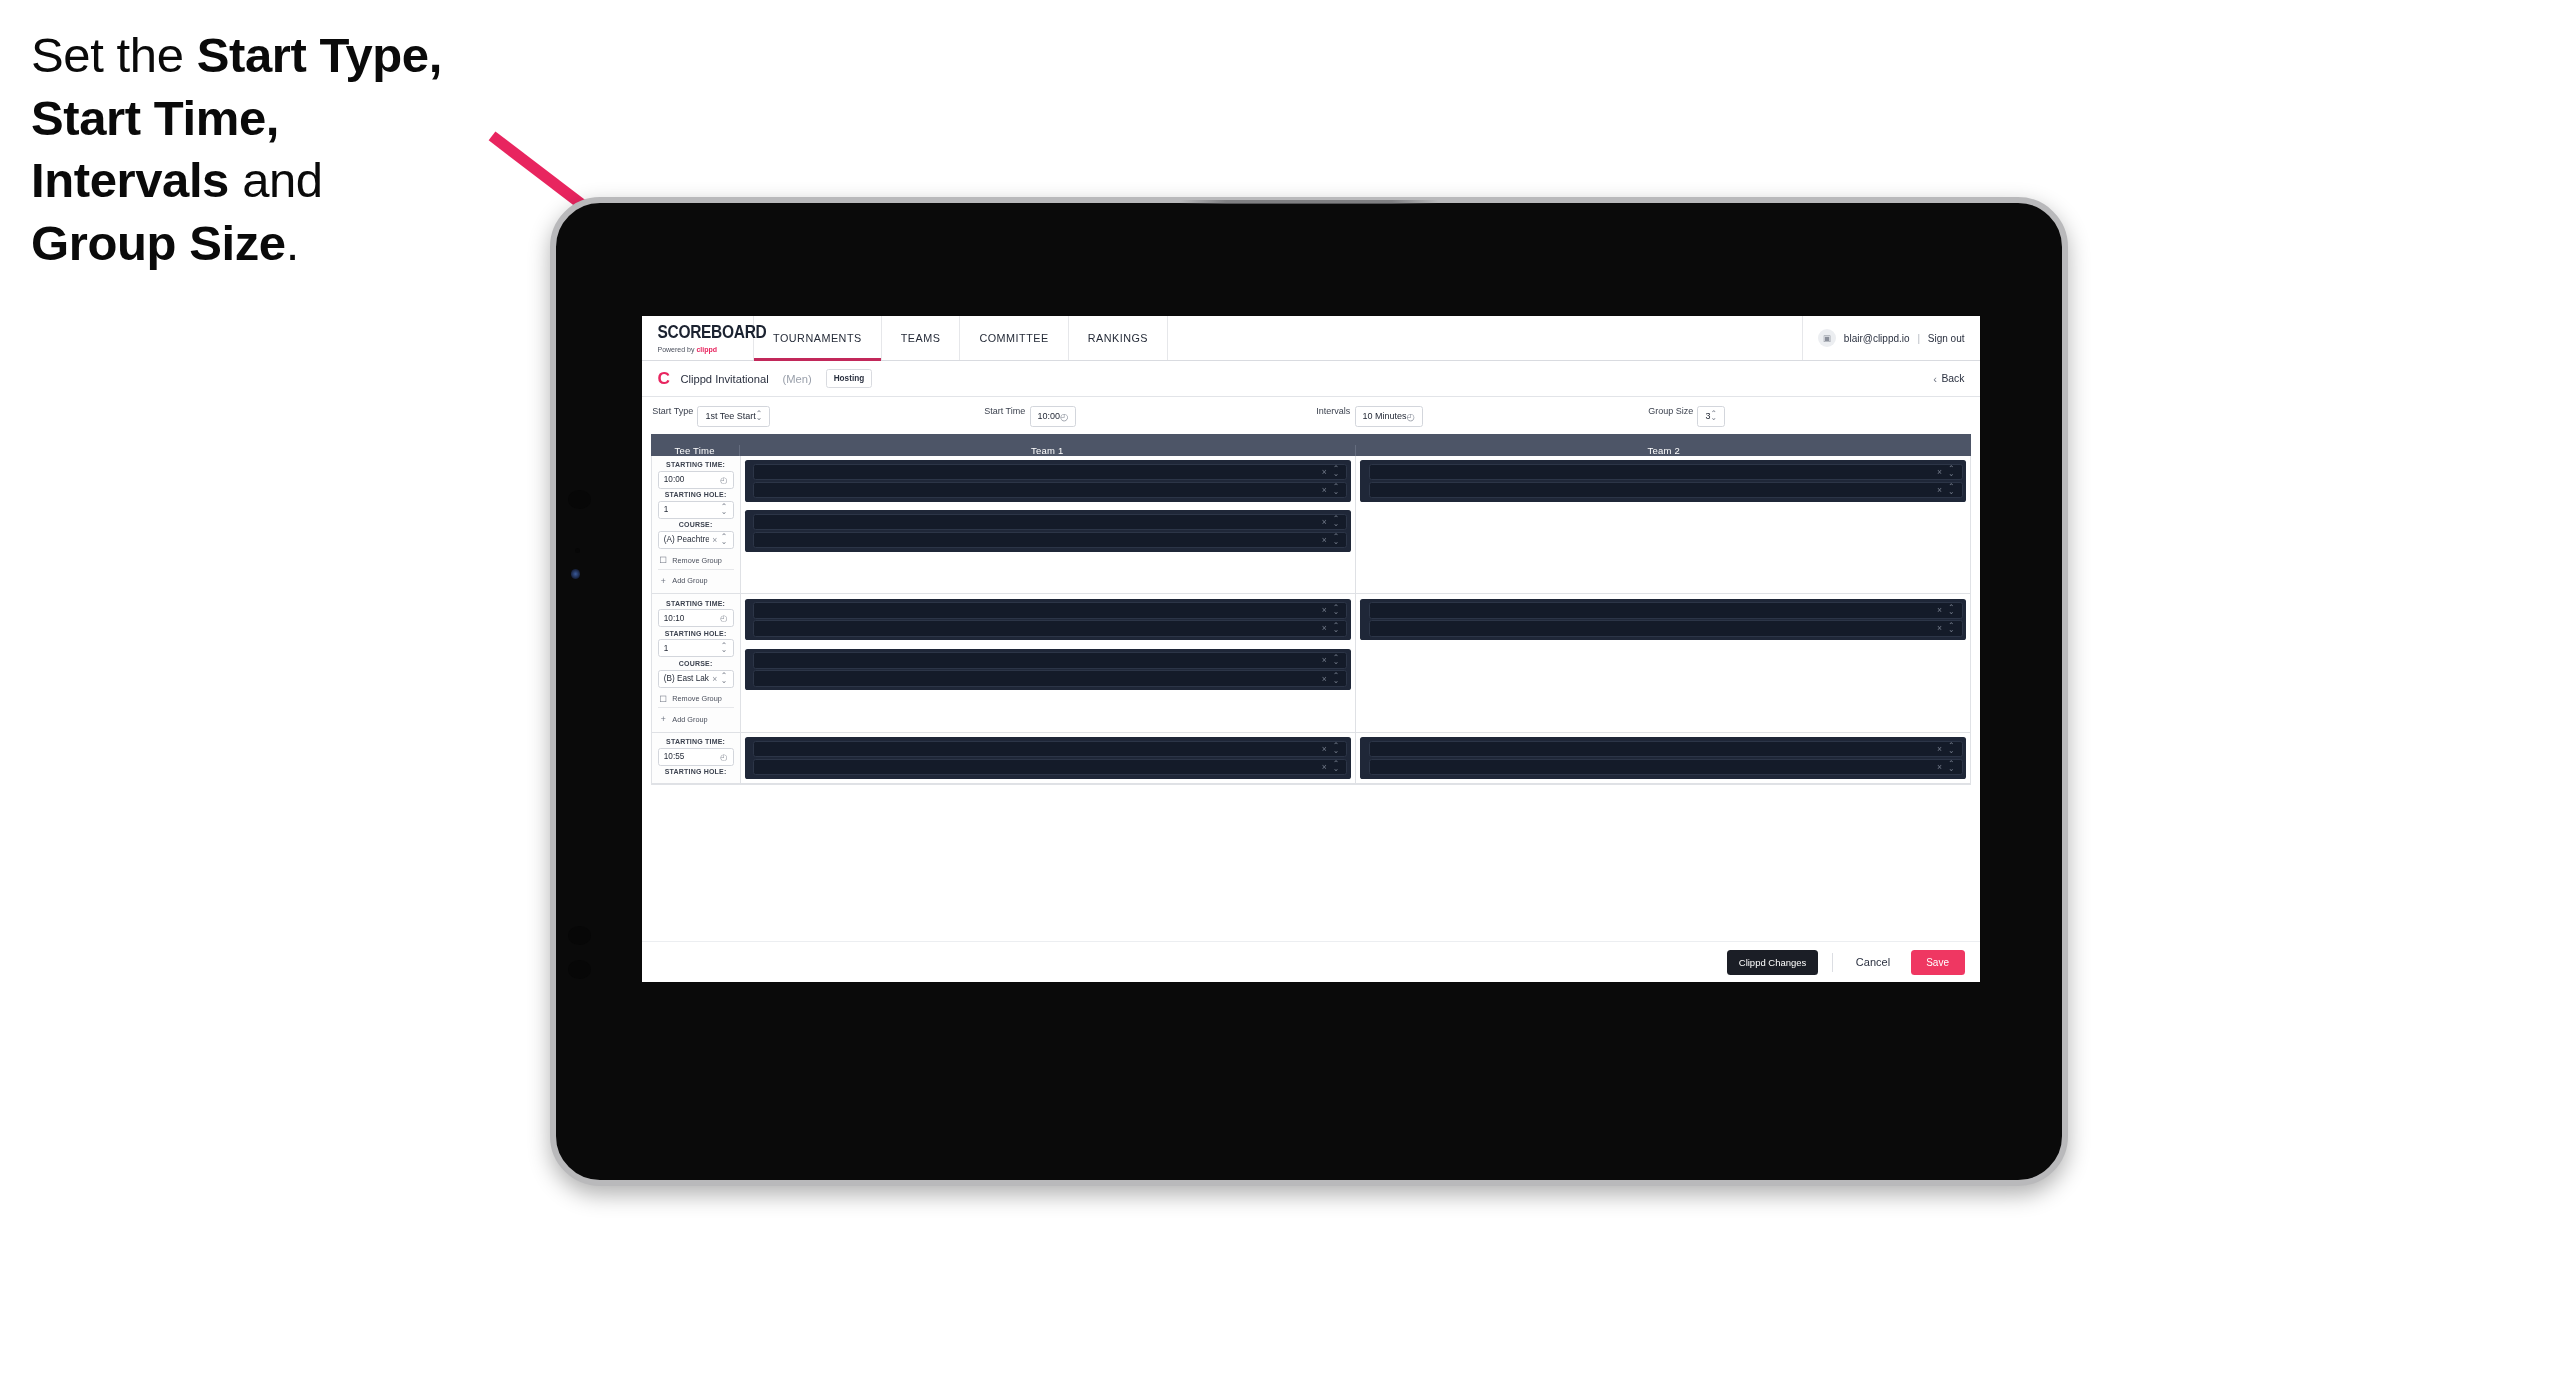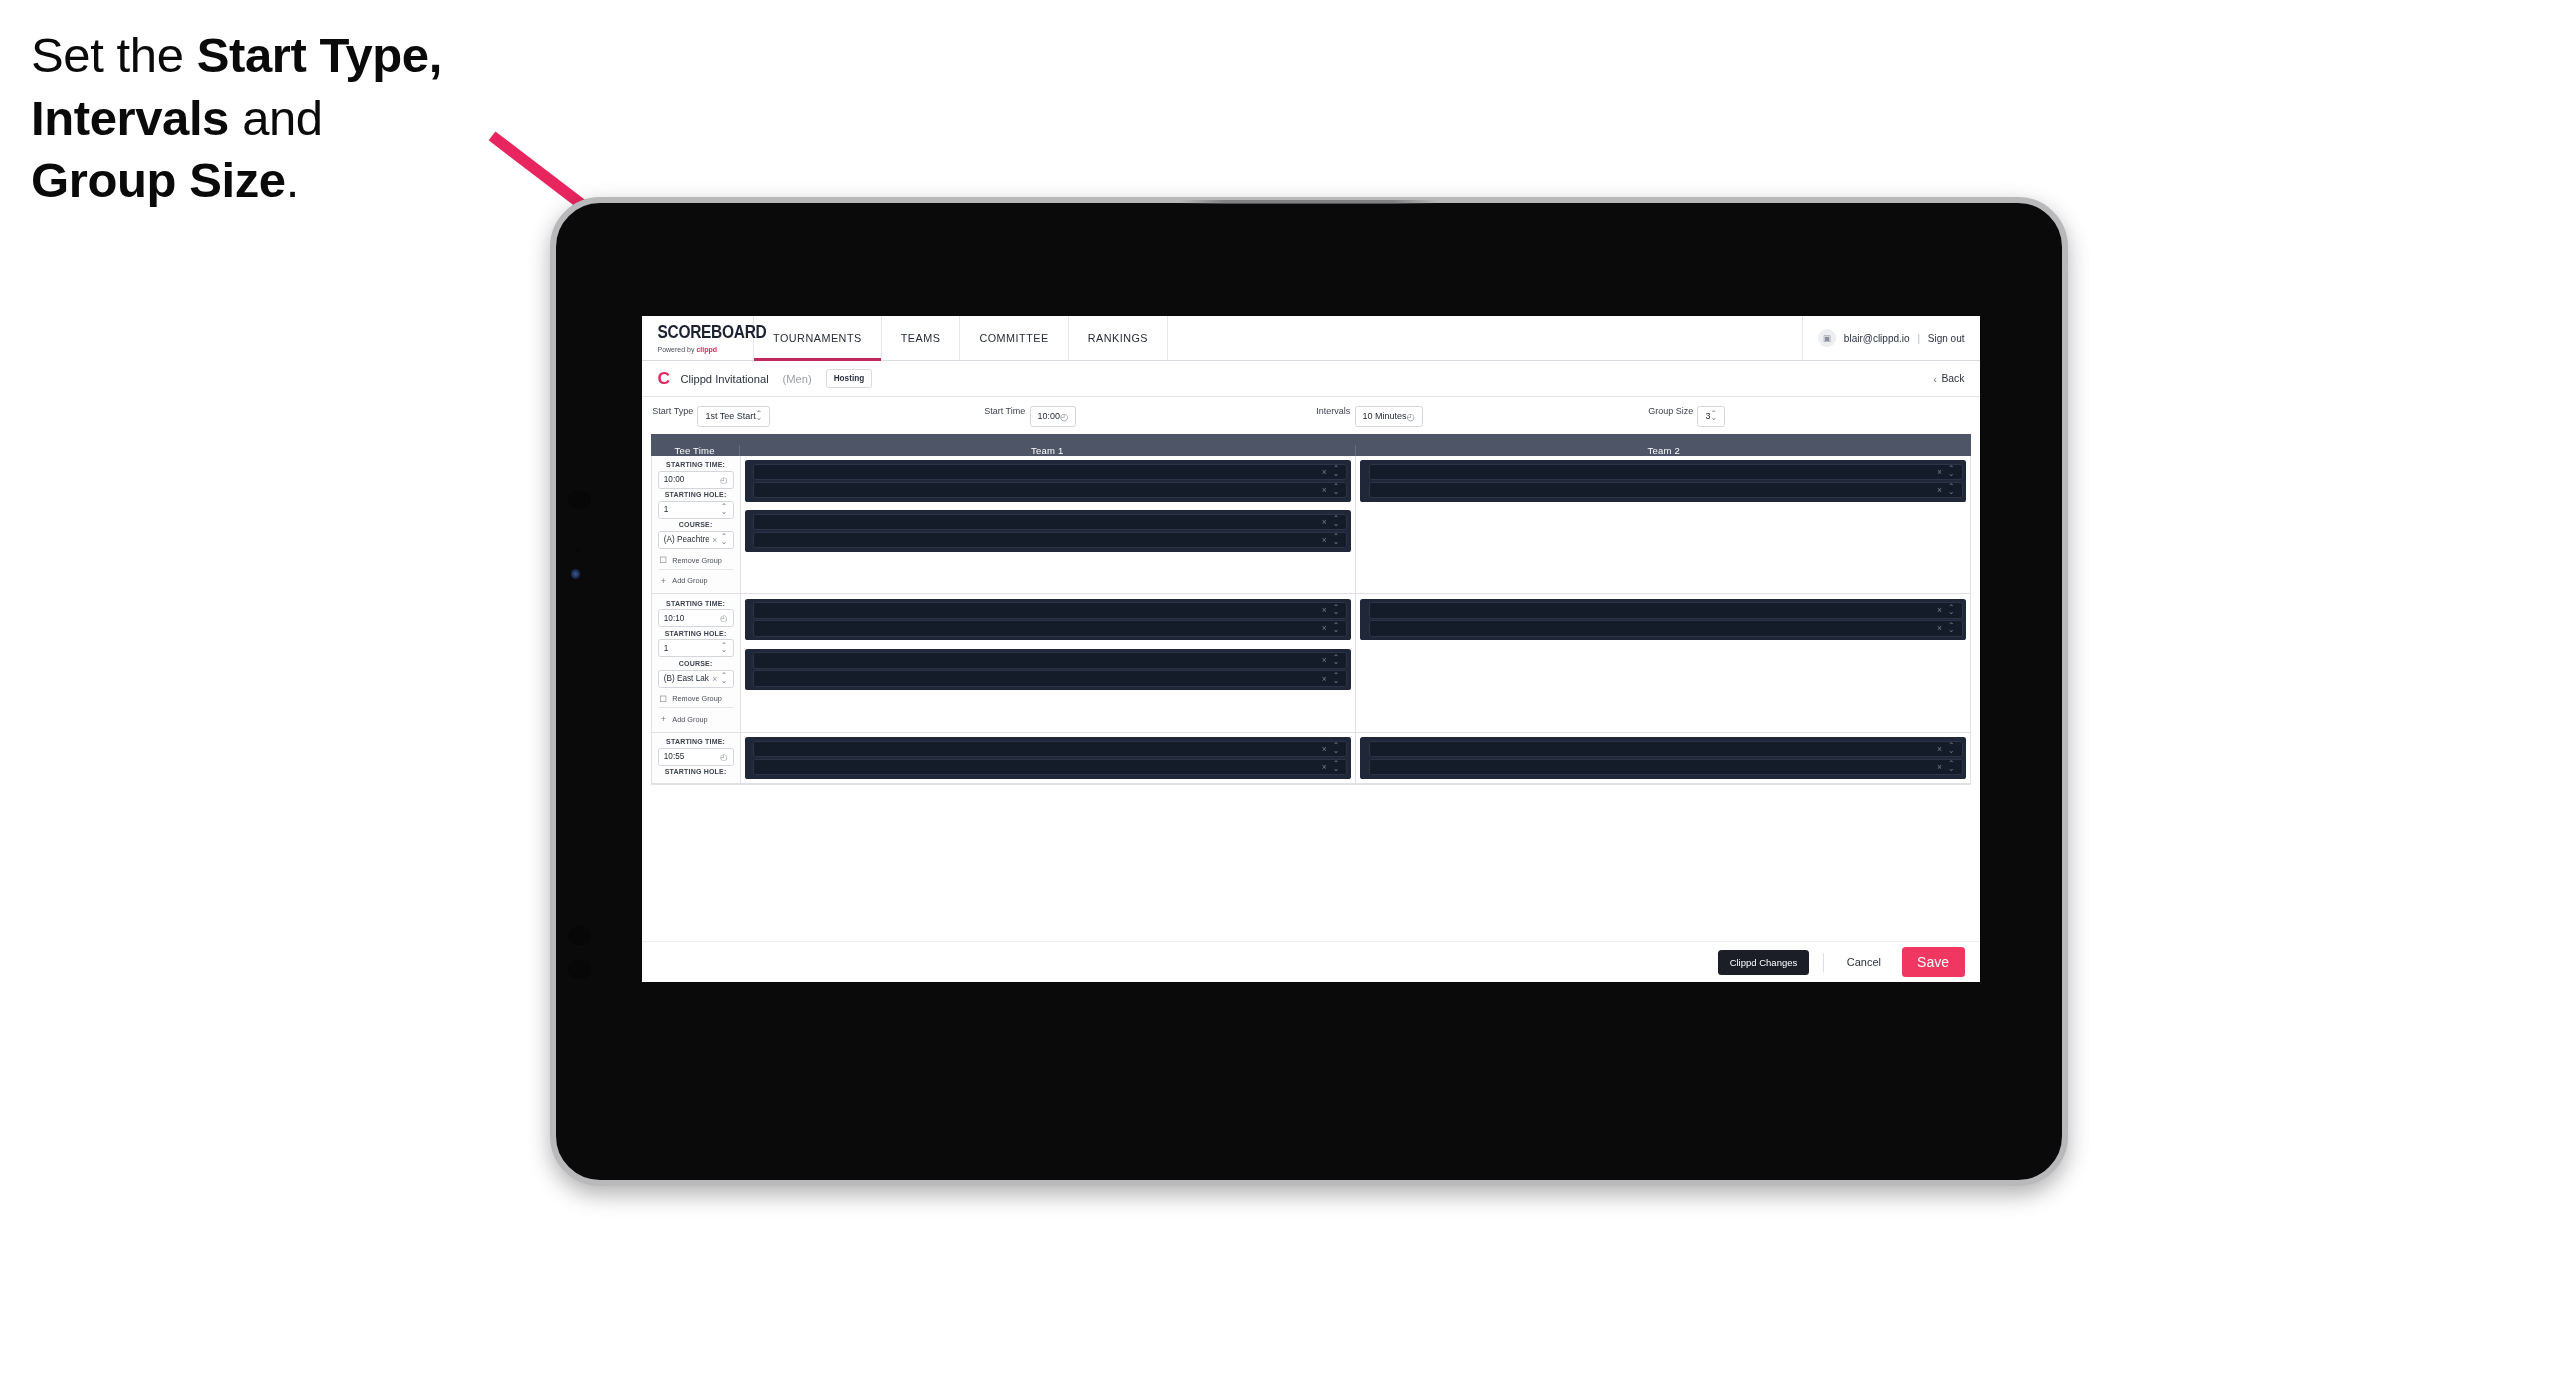--- a/index.html
+++ b/index.html
@@ -210,29 +210,30 @@
     justify-content: flex-end; gap: 0; padding-right: 15.5px;
     border-top: 0.9px solid #eceef1;
   }
   #reset-btn {
     background: #1b1e26; color: #fff; font-size: 9.5px;
     padding: 7px 12px; border-radius: 3.5px; cursor: pointer;
   }
   #btn-divider { width: 0.9px; height: 19px; background: #dcdee3; margin: 0 14px; }
   #cancel-btn { font-size: 11px; color: #2b3140; cursor: pointer; padding: 7px 8.6px; }
   #save-btn {
-    background: #ef3762; color: #fff; font-size: 14px;
+    background: #ef3762; color: #fff; font-size: 10px;
     padding: 7px 15.5px; border-radius: 3.5px; margin-left: 12px; cursor: pointer;
   }
 </style>
 </head>
 <body>
 
 <div id="caption">
     <div><span class="n">Set the </span><span class="b">Start Type,</span></div>
+    <div><span class="b">Start Time,</span></div>
     <div><span class="b">Intervals</span><span class="n"> and</span></div>
     <div><span class="b">Group Size</span><span class="n">.</span></div>
   </div>
 
 <svg id="arrow" viewBox="0 0 520 420">
   <defs>
     <marker id="ah" markerWidth="7" markerHeight="7" refX="2.2" refY="3.5" orient="auto">
       <path d="M0,0 L7,3.5 L0,7 z" fill="#e8255f"></path>
     </marker>
   </defs>

